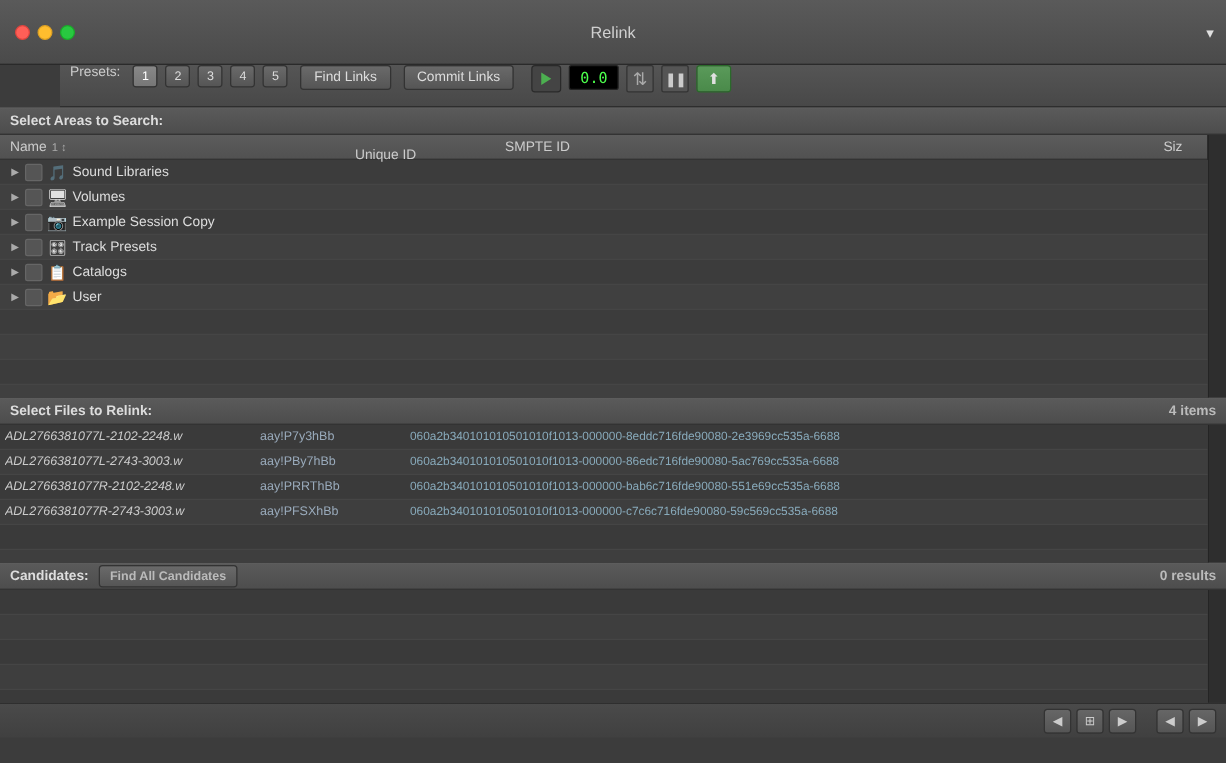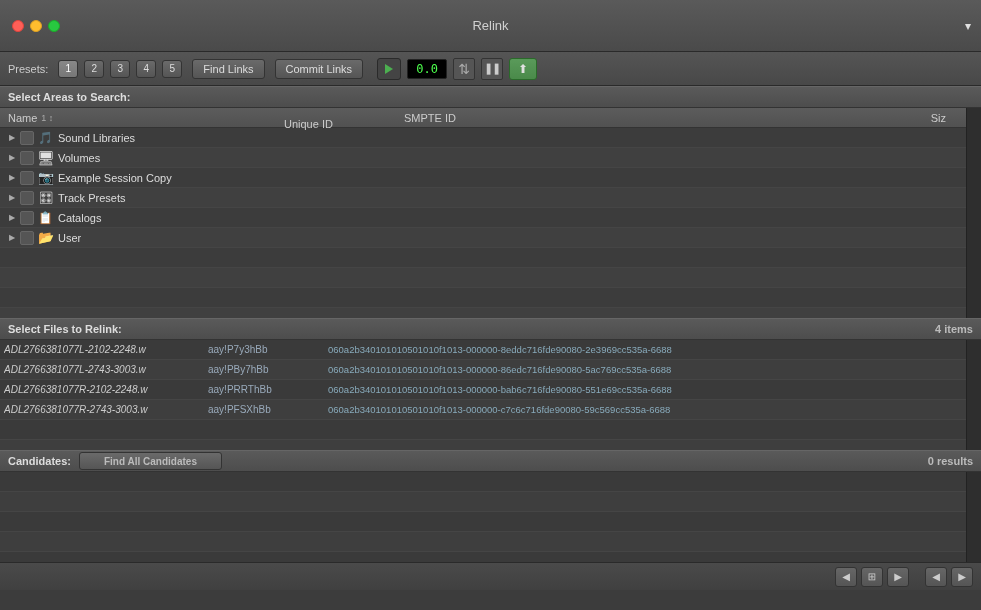--- a/index.html
+++ b/index.html
@@ -47,24 +47,25 @@
     .title-bar-right {
       position: absolute;
       right: 10px;
     }
 
     
     .toolbar {
       height: 34px;
       background: linear-gradient(to bottom, #555, #484848);
       display: flex;
-      align-items: center;
+      align-items: flex-start;
       padding: 0 8px;
       gap: 6px;
       border-bottom: 1px solid #2a2a2a;
+      margin-left: 48px;
     }
     .presets-label {
       color: #ccc;
       font-size: 11px;
       margin-right: 4px;
     }
     .preset-btn {
       width: 20px;
       height: 18px;
       background: linear-gradient(to bottom, #6a6a6a, #555);
@@ -307,21 +308,21 @@
       display: flex;
       align-items: center;
       justify-content: center;
       cursor: pointer;
       color: #ccc;
       font-size: 10px;
     }
 
     .candidates-btn {
       height: 18px;
-      padding: 0 24px;
+      padding: 0 8px;
       background: linear-gradient(to bottom, #6a6a6a, #555);
       border: 1px solid #333;
       border-radius: 3px;
       color: #bbb;
       font-size: 10px;
       cursor: pointer;
       display: flex;
       align-items: center;
       margin-left: 8px;
     }

